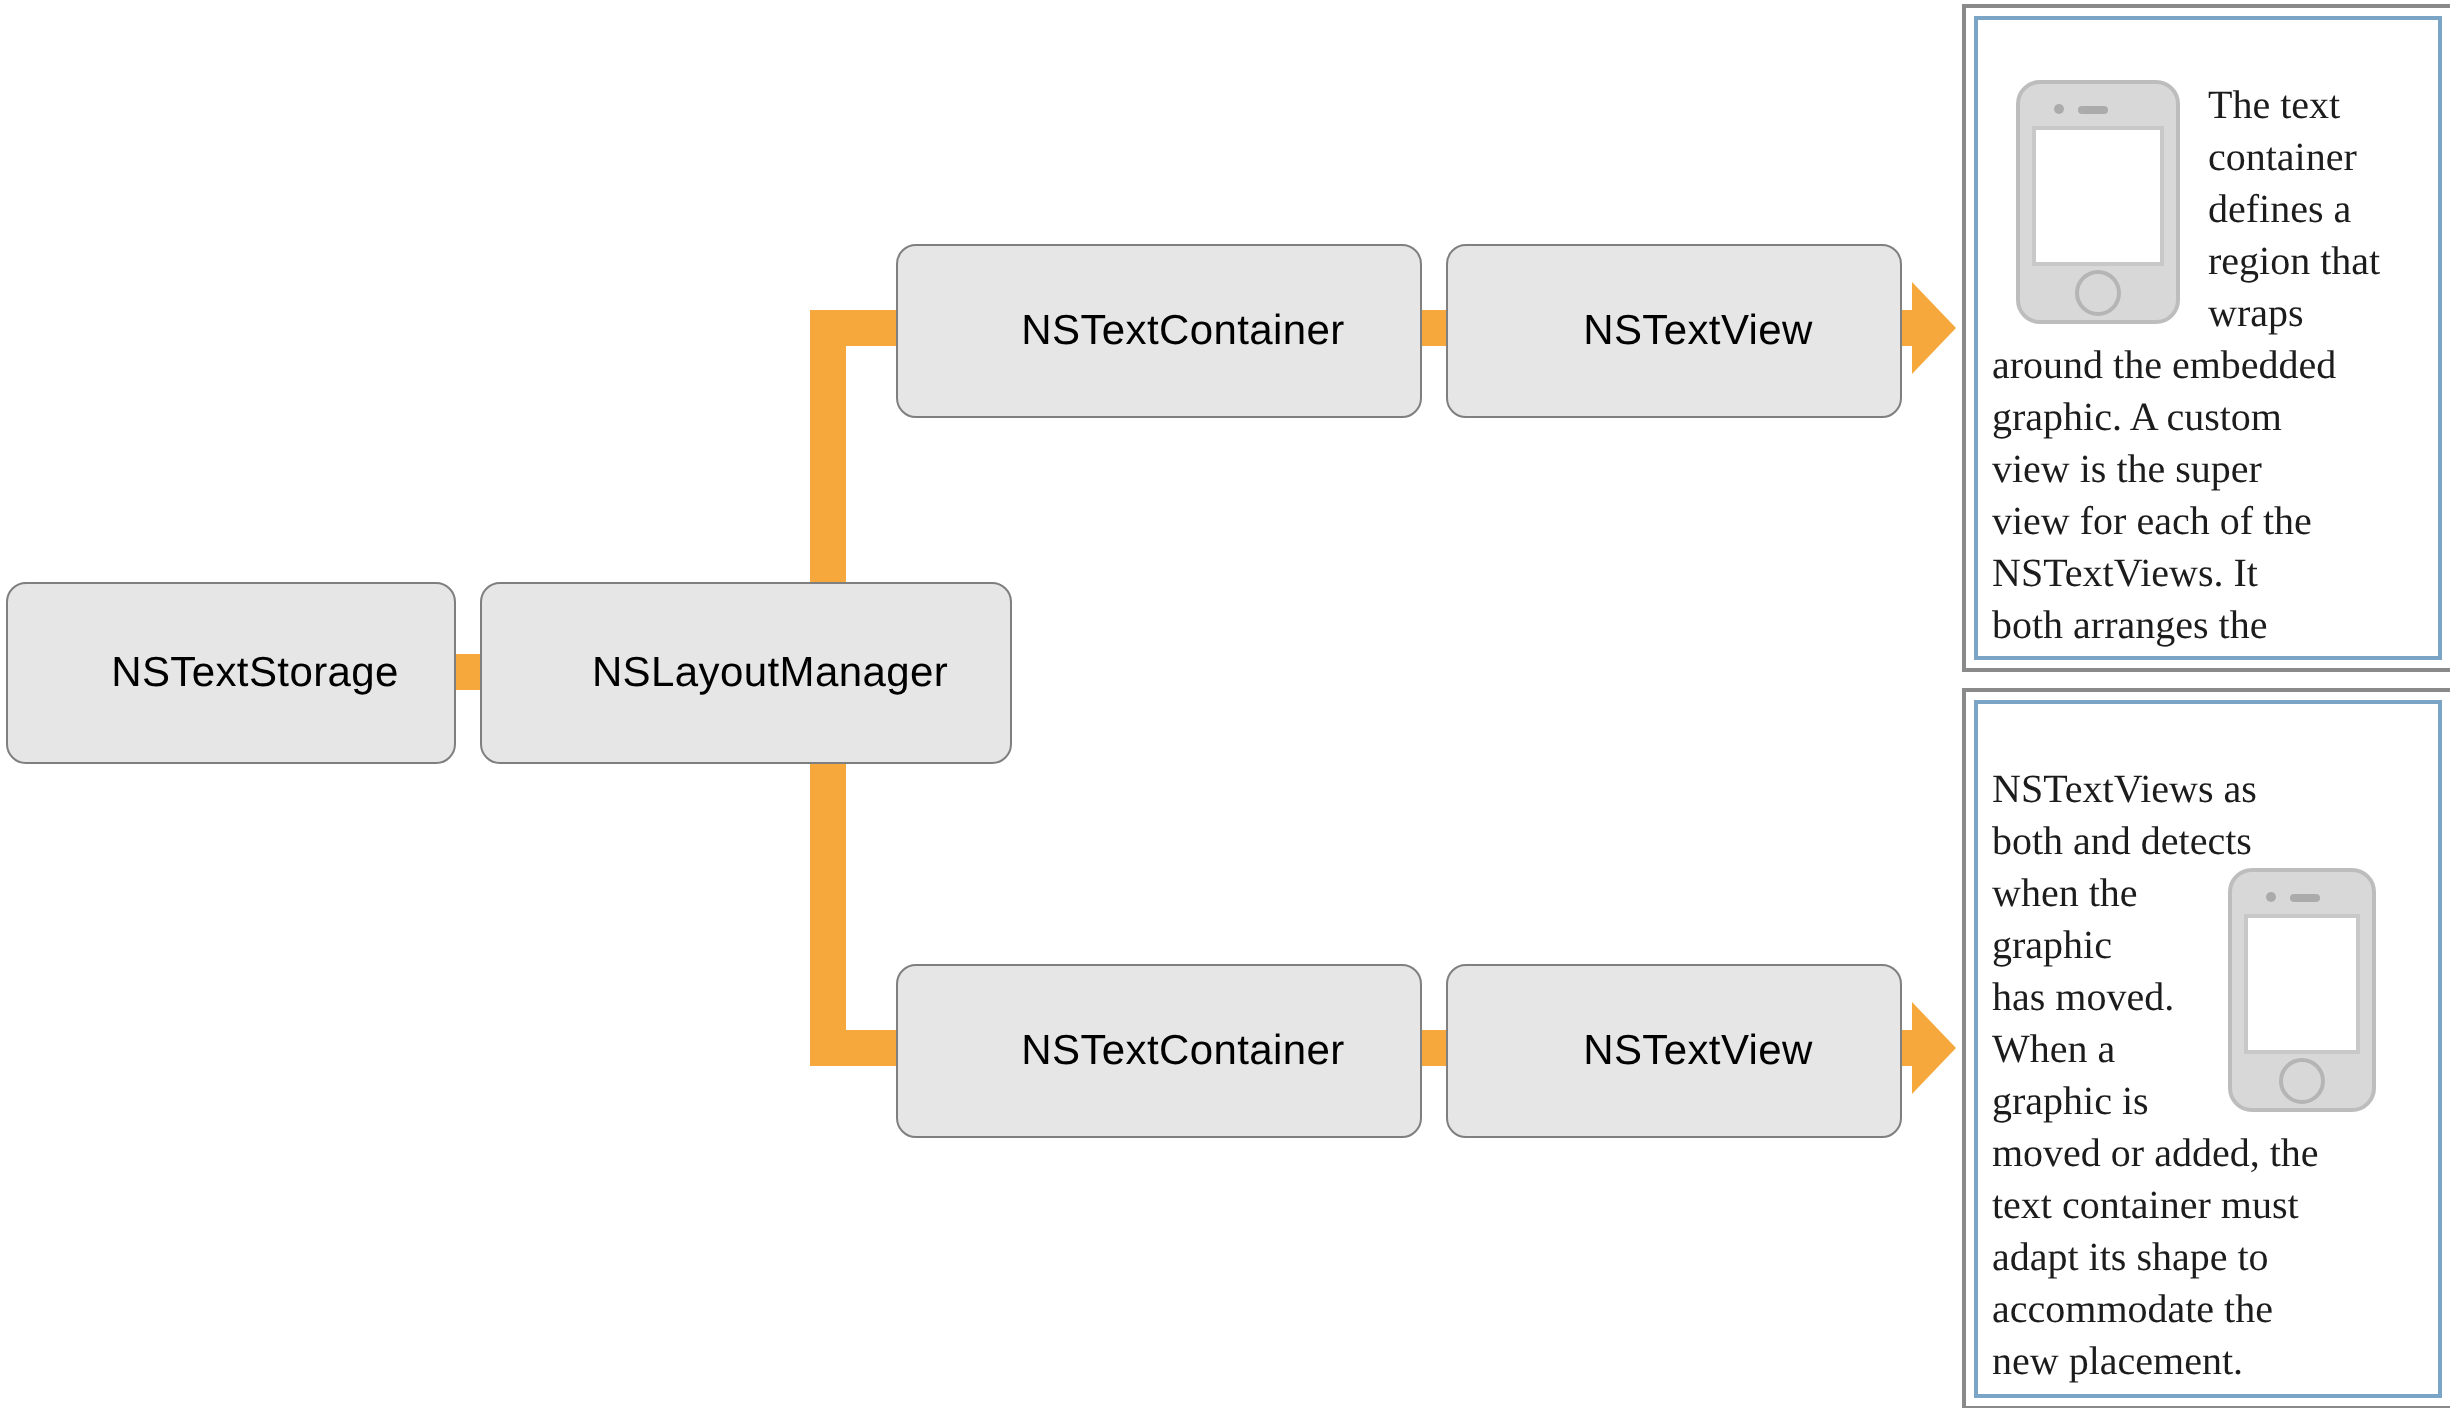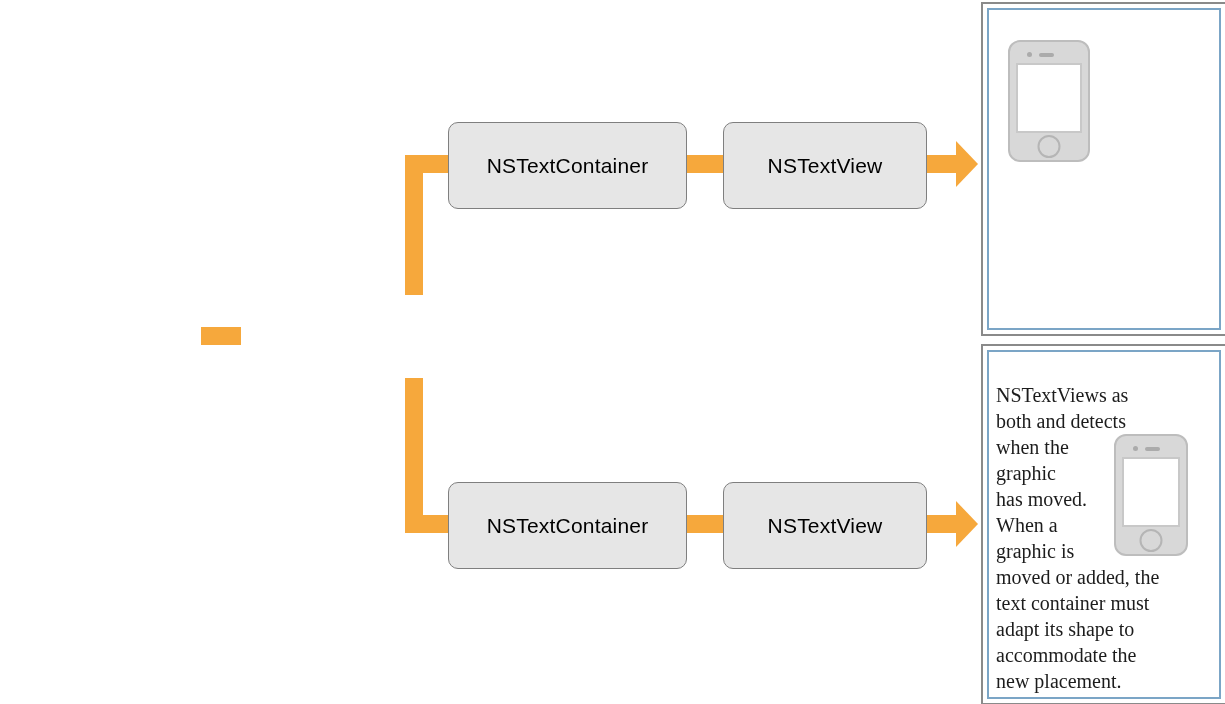--- a/index.html
+++ b/index.html
@@ -6,21 +6,21 @@
   .canvas{position:relative;width:1225px;height:704px;background:var(--background,#fff);overflow:hidden;
           font-family:"Liberation Sans",sans-serif;}
   
   .conn{position:absolute;background:var(--connector-orange,#F6A83C);}
   .arrowhead{position:absolute;width:0;height:0;
              border-top:23px solid transparent;border-bottom:23px solid transparent;
              border-left:22px solid var(--connector-orange,#F6A83C);}
   
   .node{position:absolute;background:var(--node-fill,#E6E6E6);
         border:1.5px solid var(--node-border,#7F7F7F);border-radius:10px;
-        display:flex;align-items:center;justify-content:center;}
+        display:flex;align-items:center;justify-content:center;padding-left:24px;}
   .node span{font-size:21px;color:var(--node-text,#000);letter-spacing:.2px;}
   
   .panel{position:absolute;border:2px solid var(--panel-outer-border,#8A8A8A);background:#fff;}
   .panel-inner{position:absolute;left:4px;right:4px;top:4px;bottom:4px;
                border:2px solid var(--panel-inner-border,#7BA5C6);
                padding:4px 7px 2px 7px;overflow:hidden;}
   .panel-text{font-family:"Liberation Serif",serif;font-size:20px;line-height:26px;
               color:var(--panel-text,#1C1C1C);white-space:pre-line;}
   
   .phone{position:relative;width:78px;height:118px;background:var(--phone-fill,#D8D8D8);
@@ -46,20 +46,26 @@
   <div class="conn" style="left:685px;top:155px;width:39px;height:18px"></div>
   <div class="conn" style="left:925px;top:155px;width:32px;height:18px"></div>
   <div class="arrowhead" style="left:956px;top:141px"></div>
 
   <div class="conn" style="left:405px;top:378px;width:18px;height:155px"></div>
   <div class="conn" style="left:405px;top:515px;width:44px;height:18px"></div>
   <div class="conn" style="left:685px;top:515px;width:39px;height:18px"></div>
   <div class="conn" style="left:925px;top:515px;width:32px;height:18px"></div>
   <div class="arrowhead" style="left:956px;top:501px"></div>
 
+  <div class="node" style="left:3px;top:291px;width:199px;height:89px">
+    <span>NSTextStorage</span>
+  </div>
+  <div class="node" style="left:240px;top:291px;width:240px;height:89px">
+    <span>NSLayoutManager</span>
+  </div>
   <div class="node" style="left:448px;top:122px;width:237px;height:85px">
     <span>NSTextContainer</span>
   </div>
   <div class="node" style="left:723px;top:122px;width:202px;height:85px">
     <span>NSTextView</span>
   </div>
   <div class="node" style="left:448px;top:482px;width:237px;height:85px">
     <span>NSTextContainer</span>
   </div>
   <div class="node" style="left:723px;top:482px;width:202px;height:85px">
@@ -67,21 +73,31 @@
   </div>
 
   <div class="panel" style="left:981px;top:2px;width:242px;height:330px">
     <div class="panel-inner">
       <div class="panel-text">
         <div class="phone fl">
           <span class="camera"></span>
           <span class="speaker"></span>
           <span class="screen"></span>
           <span class="home"></span>
-        </div>
+        </div><span>The text
+container
+defines a
+region that
+wraps
+around the embedded
+graphic. A custom
+view is the super
+view for each of the
+NSTextViews. It
+both arranges the</span>
       </div>
     </div>
   </div>
 
   <div class="panel" style="left:981px;top:344px;width:242px;height:357px">
     <div class="panel-inner">
       <div class="panel-text">
         <span>NSTextViews as
 both and detects</span>
         <div class="phone fr">

